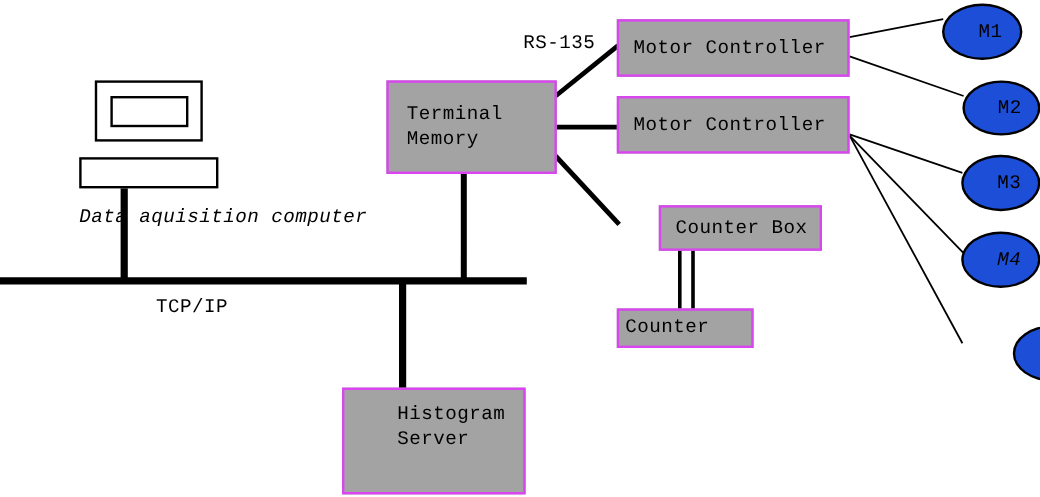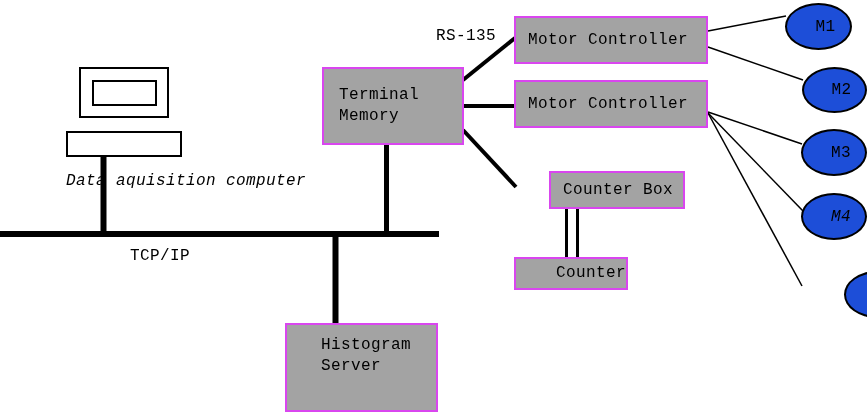--- a/index.html
+++ b/index.html
@@ -111,25 +111,25 @@
   </div>
 
   <div class="box" style="left:514px; top:80px; width:194px; height:48px; padding-left:12px;">
     <span>Motor Controller</span>
   </div>
 
   <div class="box" style="left:514px; top:171px; width:136px; height:38px; padding-left:12px;margin-left:35px;">
     <span>Counter Box</span>
   </div>
 
-  <div class="box" style="left:514px; top:257px; width:114px; height:33px; padding-left:16px;text-align:right;">
+  <div class="box" style="left:514px; top:257px; width:114px; height:33px; padding-left:5px;">
     <span>Counter</span>
   </div>
 
-  <div class="box" style="left:285px; top:323px; width:153px; height:89px; justify-content:flex-start; padding-top:10px; padding-left:34px;">
+  <div class="box" style="left:285px; top:323px; width:153px; height:89px; justify-content:flex-start; padding-top:10px; padding-left:44px;">
     <span>Histogram</span>
     <span>Server</span>
   </div>
 
   <div class="ellipse" style="left:785px; top:3px;   width:67px; height:47px;">
     <span>M1</span>
   </div>
   <div class="ellipse" style="left:802px; top:67px;  width:65px; height:46px;">
     <span>M2</span>
   </div>

